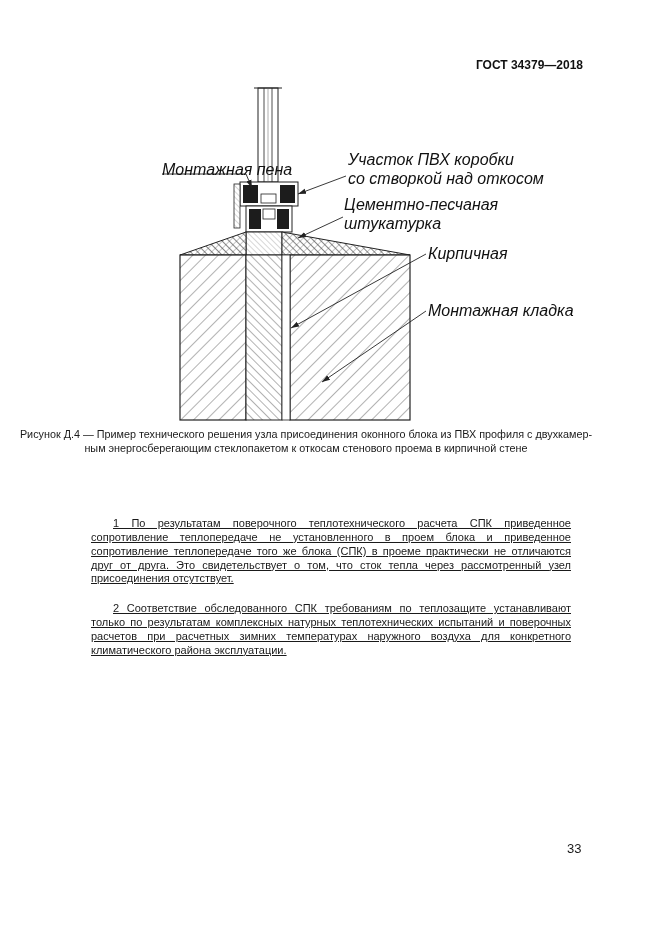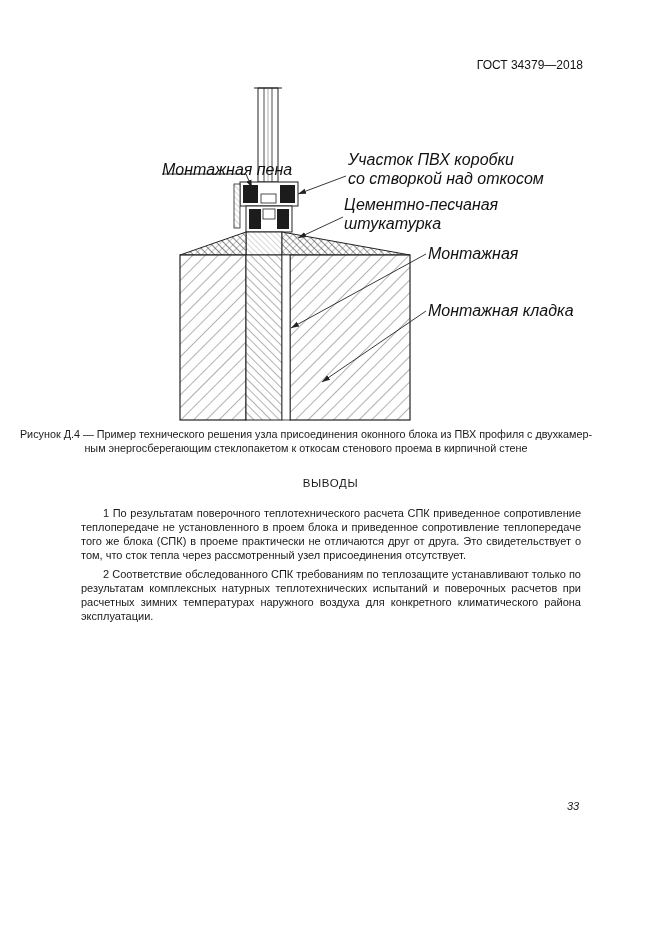--- a/index.html
+++ b/index.html
@@ -11,21 +11,21 @@
     background: #ffffff;
     font-family: "Liberation Sans", sans-serif;
     color: #1a1a1a;
     overflow: hidden;
   }
   .doc-header {
     position: absolute;
     top: 58px;
     right: 78px;
     font-size: 12px;
-    font-weight: normal;
+    font-weight: bold;
     color: #111;
   }
   .figure {
     position: absolute;
     left: 0; top: 0;
     width: 661px; height: 430px;
   }
   .figure svg { position: absolute; left: 100px; top: 80px; }
   .draw-label {
     position: absolute;
@@ -62,28 +62,27 @@
   .body-text {
     position: absolute;
     top: 501px;
     left: 75px;
     width: 512px;
     font-size: 11px;
     line-height: 1.26;
     text-align: justify;
     color: #1a1a1a;
   }
-  .body-text p { margin: 6px; text-indent: 22px; }
+  .body-text p { margin: 16px; text-indent: 22px; text-decoration: underline; }
   .page-number {
     position: absolute;
-    top: 800px;
+    top: 841px;
     left: 567px;
-    font-size: 11px;
+    font-size: 13px;
     color: #1a1a1a;
-    font-style: italic;
   }
 </style>
 </head>
 <body>
 
 <div class="page">
 
   <div class="doc-header">ГОСТ 34379—2018</div>
 
   <div class="figure">
@@ -160,30 +159,29 @@
         <path d="M326,174 L191,248" marker-end="url(#arr)"></path>
         <path d="M326,231 L222,302" marker-end="url(#arr)"></path>
       </g>
     </svg>
 
     <div class="draw-label" style="left:162px; top:161px;">Монтажная пена</div>
     <div class="draw-label" style="left:348px; top:151px;">Участок ПВХ коробки
 со створкой над откосом</div>
     <div class="draw-label" style="left:344px; top:196px;">Цементно-песчаная
 штукатурка</div>
-    <div class="draw-label" style="left:428px; top:245px;">Монтажная</div>
+    <div class="draw-label" style="left:428px; top:245px;">Кирпичная</div>
     <div class="draw-label" style="left:428px; top:302px;">Монтажная кладка</div>
   </div>
 
   <div class="caption-wrap">
     <div class="caption">Рисунок Д.4 — Пример технического решения узла присоединения оконного блока  из ПВХ профиля с двухкамер-
 ным энергосберегающим стеклопакетом к откосам стенового проема в кирпичной стене</div>
   </div>
 
-  <div class="section-heading">ВЫВОДЫ</div>
 
   <div class="body-text">
     <p>1 По результатам поверочного теплотехнического расчета СПК приведенное сопротивление теплопередаче не установленного в проем блока и приведенное сопротивление теплопередаче того же блока (СПК) в проеме практически не отличаются друг от друга. Это свидетельствует о том, что сток тепла через рассмотренный узел присоединения отсутствует.</p>
     <p>2 Соответствие обследованного СПК требованиям по теплозащите устанавливают только по результатам комплексных натурных теплотехнических испытаний и поверочных расчетов при расчетных зимних температурах наружного воздуха для конкретного климатического района эксплуатации.</p>
   </div>
 
   <div class="page-number">33</div>
 
 </div>
 

